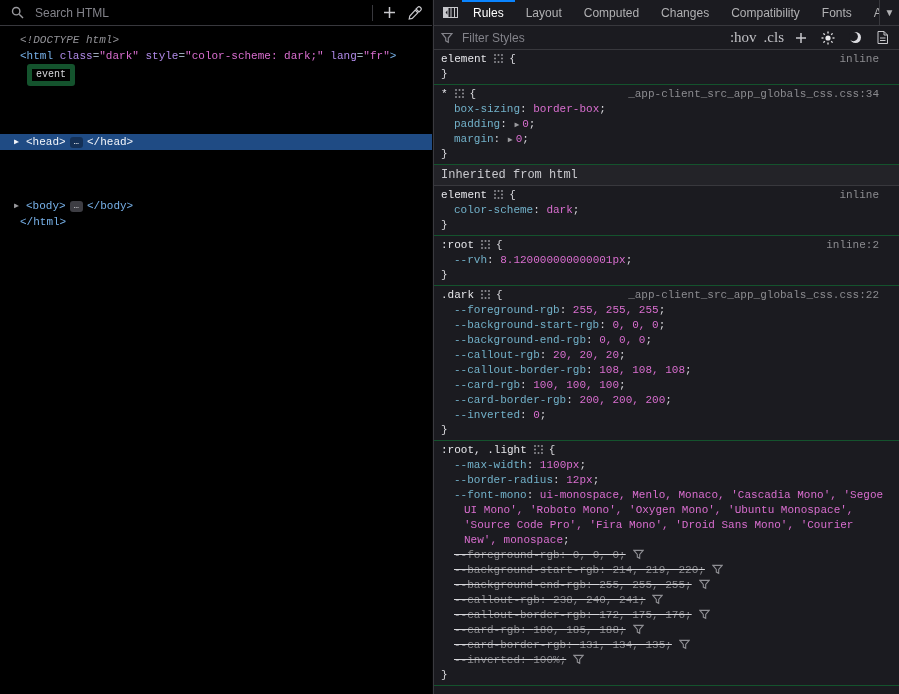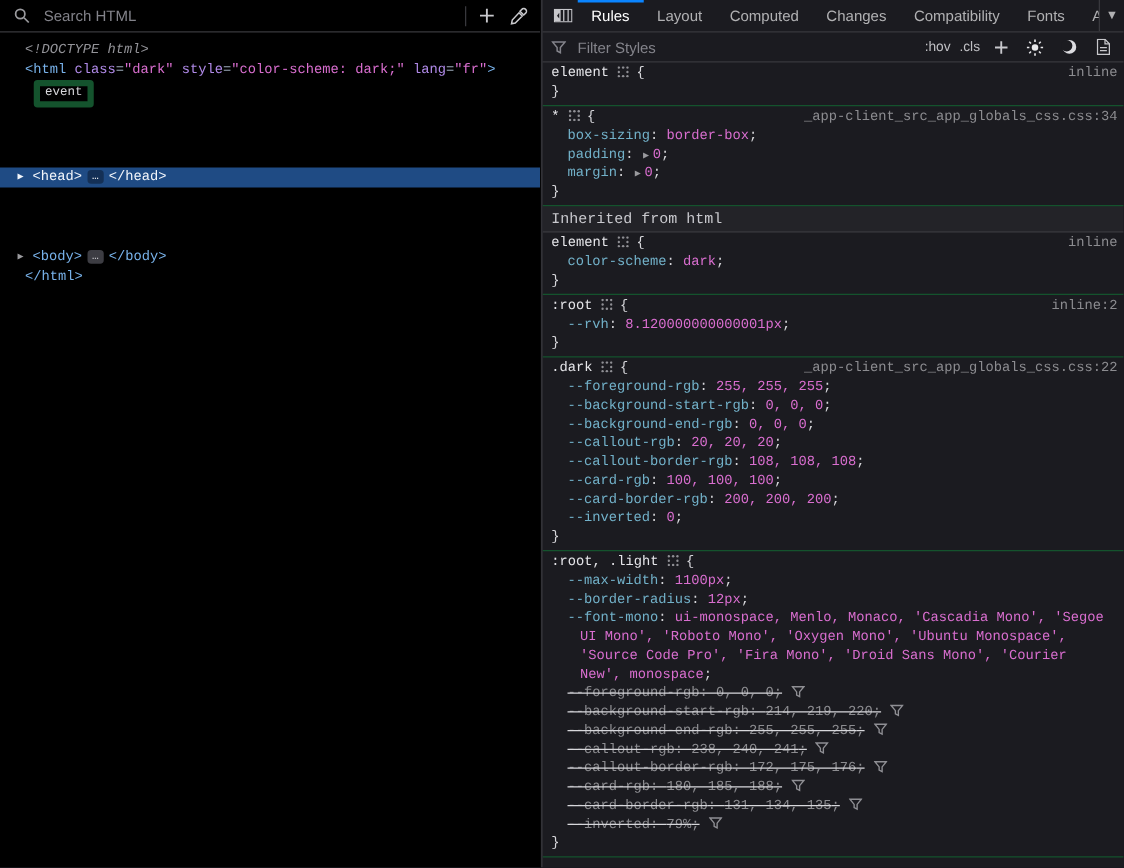--- a/index.html
+++ b/index.html
@@ -43,30 +43,30 @@
   .tabbar .ibtn { align-self:center; margin:0 2px 0 6px; }
   .tabs { flex:1; display:flex; overflow:hidden; }
   .tab { position:relative; flex:none; display:flex; align-items:center; padding:0 11px; font-size:12px; color:#b1b1b3; white-space:nowrap; }
   .tab.active { color:#ffffff; }
   .tab.active::before { content:""; position:absolute; top:0; left:0; right:0; height:2px; background:var(--accent); }
   .alltabs { flex:none; width:20px; display:flex; align-items:center; justify-content:center; border-left:1px solid #38383d; color:#b1b1b3; font-size:10px; }
 
   .filterbar { height:24px; flex:none; display:flex; align-items:center; gap:7px; padding:0 7px; border-bottom:1px solid #38383d; }
   .filterbar input { flex:1; min-width:0; background:transparent; border:none; outline:none; color:#d7d7db; font-size:12px; }
   .filterbar input::placeholder { color:#83838a; }
-  .tbtn { flex:none; background:none; border:none; padding:0; color:#c0c0c4; font-size:11px; font-family:Liberation Sans, sans-serif; cursor:default; }
+  .tbtn { flex:none; background:none; border:none; padding:0; color:#c0c0c4; font-size:15px; font-family:Liberation Serif, serif; cursor:default; }
 
   .rules { flex:1; overflow:hidden; line-height:15px; }
   .rule { position:relative; padding:2px 0; border-bottom:1px solid #14532d; }
   .inherited-header { background:#232328; border-bottom:1px solid #38383d; padding:2px 7px; font-size:12px; color:#c9c9ce; line-height:16px; }
   .sel-line { position:relative; padding:0 7px; white-space:nowrap; }
   .selector { color:#e6e6ea; }
   .brace { color:#d7d7db; }
   .dots-icon { display:inline-block; margin:0 6px 0 7px; vertical-align:-1px; }
-  .source { position:absolute; right:5px; top:0; color:#8c8c90; }
+  .source { position:absolute; right:20px; top:0; color:#8c8c90; }
   .decl { padding-left:30px; padding-right:8px; text-indent:-10px; }
   .decl .prop { color:var(--prop); }
   .decl .val { color:var(--val); }
   .decl .twisty::before { content:"▶"; font-size:8px; color:#9a9a9e; margin:0 3px 0 1px; }
   .decl.overridden .dtext { text-decoration:line-through; }
   .decl.overridden .dtext span { color:var(--struck) !important; }
   .funnel { margin-left:7px; vertical-align:-2px; }
   .close-line { padding:0 7px; color:#d7d7db; }
   svg { display:block; }
   .inline-svg { display:inline-block; }
@@ -295,20 +295,20 @@
               </svg></span></div>
           <div class="decl overridden"><span class="dtext"><span class="prop">--callout-border-rgb</span><span>: </span><span class="val">172, 175, 176</span><span>;</span></span><span class="funnel inline-svg"><svg width="11" height="11" viewBox="0 0 12 12">
                 <path d="M1 1.5h10L7.3 6v4.2L4.7 8.8V6z" fill="none" stroke="#8f8f94" stroke-width="1.2"></path>
               </svg></span></div>
           <div class="decl overridden"><span class="dtext"><span class="prop">--card-rgb</span><span>: </span><span class="val">180, 185, 188</span><span>;</span></span><span class="funnel inline-svg"><svg width="11" height="11" viewBox="0 0 12 12">
                 <path d="M1 1.5h10L7.3 6v4.2L4.7 8.8V6z" fill="none" stroke="#8f8f94" stroke-width="1.2"></path>
               </svg></span></div>
           <div class="decl overridden"><span class="dtext"><span class="prop">--card-border-rgb</span><span>: </span><span class="val">131, 134, 135</span><span>;</span></span><span class="funnel inline-svg"><svg width="11" height="11" viewBox="0 0 12 12">
                 <path d="M1 1.5h10L7.3 6v4.2L4.7 8.8V6z" fill="none" stroke="#8f8f94" stroke-width="1.2"></path>
               </svg></span></div>
-          <div class="decl overridden"><span class="dtext"><span class="prop">--inverted</span><span>: </span><span class="val">79%</span><span>;</span></span><span class="funnel inline-svg"><svg width="11" height="11" viewBox="0 0 12 12">
+          <div class="decl overridden"><span class="dtext"><span class="prop">--inverted</span><span>: </span><span class="val">100%</span><span>;</span></span><span class="funnel inline-svg"><svg width="11" height="11" viewBox="0 0 12 12">
                 <path d="M1 1.5h10L7.3 6v4.2L4.7 8.8V6z" fill="none" stroke="#8f8f94" stroke-width="1.2"></path>
               </svg></span></div>
           <div class="close-line"><span class="brace">}</span></div>
         </div>
       </div>
   </div>
 </div>
 
 </body></html>

